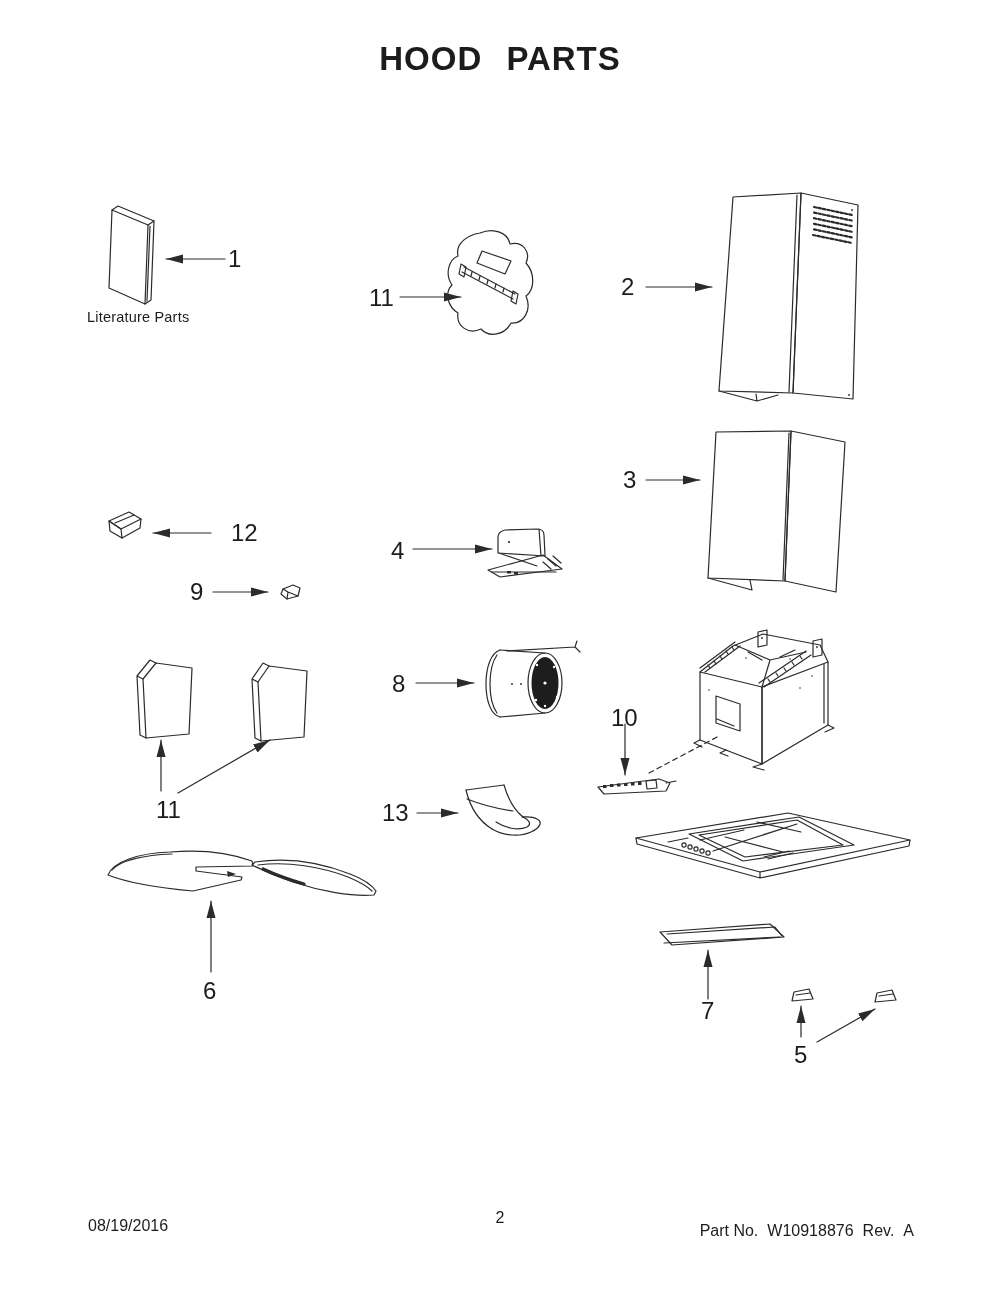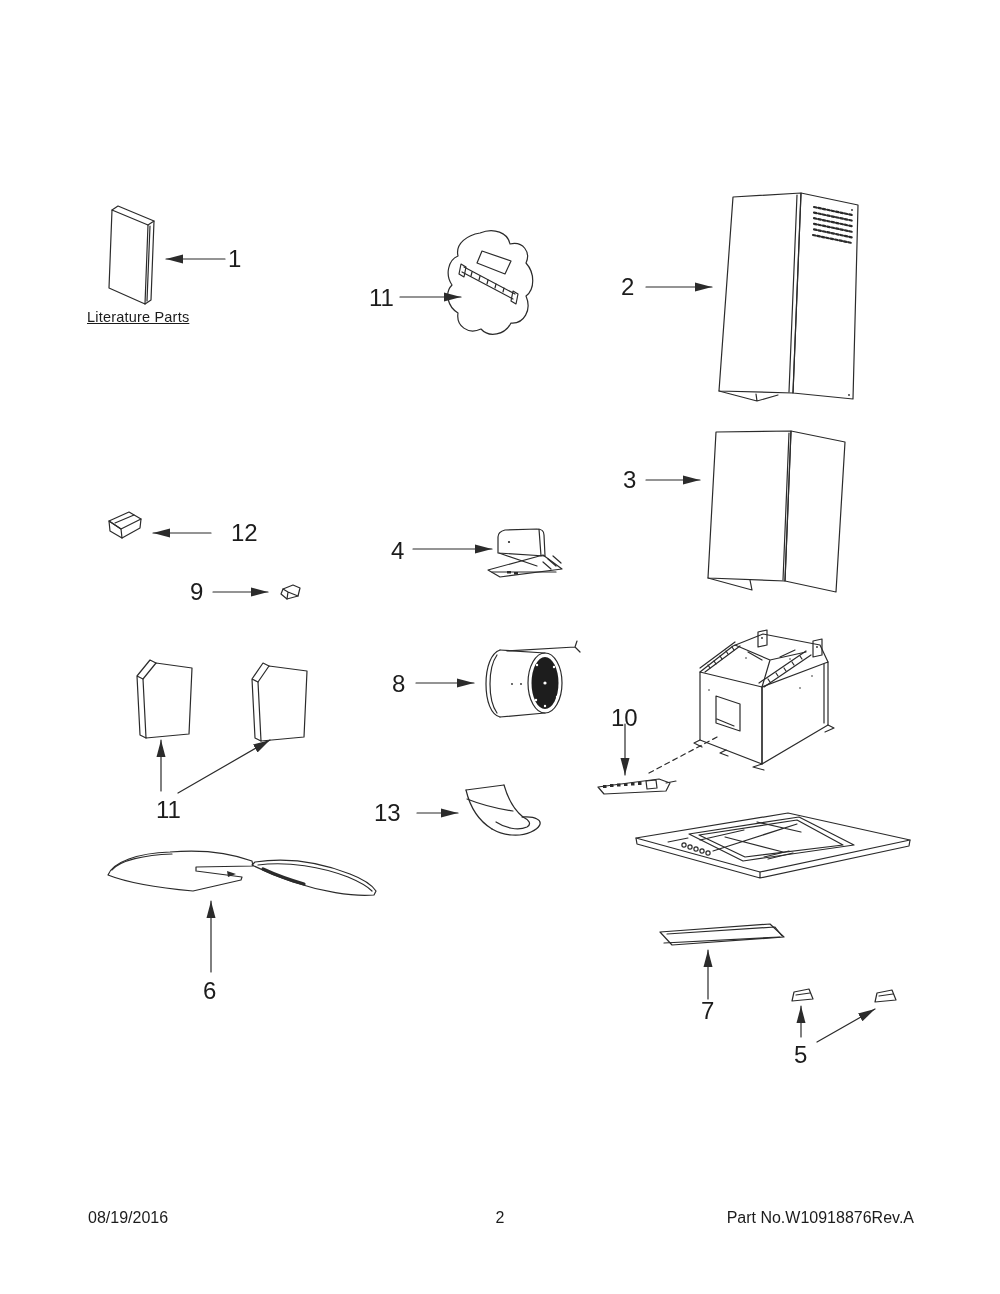--- a/index.html
+++ b/index.html
@@ -20,37 +20,37 @@
   }
   .callout{
     position:absolute;
     font-size:24px;line-height:1;
     color:#1c1c1c;
     white-space:nowrap;
   }
   .lit-label{
     position:absolute;left:87px;top:309px;
     font-size:14.5px;
-    text-decoration:underline;
     letter-spacing:0.2px;
   }
   .diagram-svg{position:absolute;left:0;top:0;}
   .footer{
     position:absolute;top:1209px;left:0;width:100%;
     font-size:16px;
   }
-  .footer .date{position:absolute;left:88px;top:0;}
+  .footer .date{position:absolute;left:88px;top:8px;}
   .footer .pageno{position:absolute;left:0;top:0;width:100%;text-align:center;}
-  .footer .right{position:absolute;right:86px;top:0;display:flex;white-space:nowrap;}
+  .footer .right{position:absolute;right:86px;top:13px;display:flex;gap:9px;white-space:nowrap;}
 </style>
 </head>
 <body>
 
 <div class="page">
 
+  <div class="title">HOOD PARTS</div>
 
   <svg class="diagram-svg" width="1000" height="1294" viewBox="0 0 1000 1294" fill="none" stroke="#2b2b2b" stroke-width="1.2" stroke-linejoin="round" stroke-linecap="round">
     <defs>
       <marker id="ah" markerUnits="userSpaceOnUse" markerWidth="18" markerHeight="12" refX="17" refY="6" orient="auto">
         <path d="M0,1.5 L17,6 L0,10.5 Z" fill="#2b2b2b" stroke="none"></path>
       </marker>
     </defs>
 
     <g>
       <path d="M112,210 L148,225 L145,304 L109,288 Z"></path>
@@ -244,21 +244,21 @@
   <div class="callout" style="left:228px;top:247px">1</div>
   <div class="callout" style="left:369px;top:286px">11</div>
   <div class="callout" style="left:621px;top:275px">2</div>
   <div class="callout" style="left:623px;top:468px">3</div>
   <div class="callout" style="left:231px;top:521px">12</div>
   <div class="callout" style="left:190px;top:580px">9</div>
   <div class="callout" style="left:391px;top:539px">4</div>
   <div class="callout" style="left:392px;top:672px">8</div>
   <div class="callout" style="left:611px;top:706px">10</div>
   <div class="callout" style="left:156px;top:798px">11</div>
-  <div class="callout" style="left:374px;top:801px">13</div>
+  <div class="callout" style="left:382px;top:801px">13</div>
   <div class="callout" style="left:203px;top:979px">6</div>
   <div class="callout" style="left:701px;top:999px">7</div>
   <div class="callout" style="left:794px;top:1043px">5</div>
 
   <div class="lit-label">Literature Parts</div>
 
   <div class="footer">
     <span class="date">08/19/2016</span>
     <span class="pageno">2</span>
     <span class="right">

